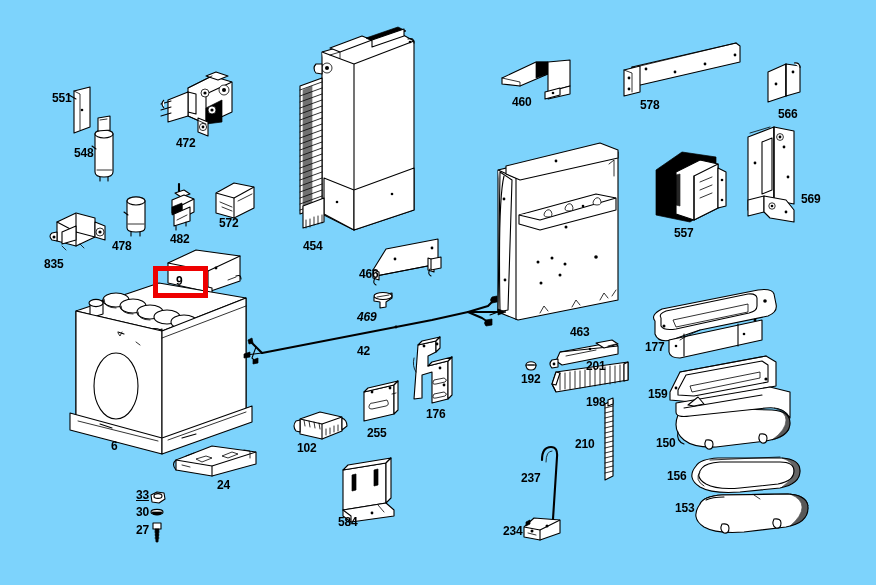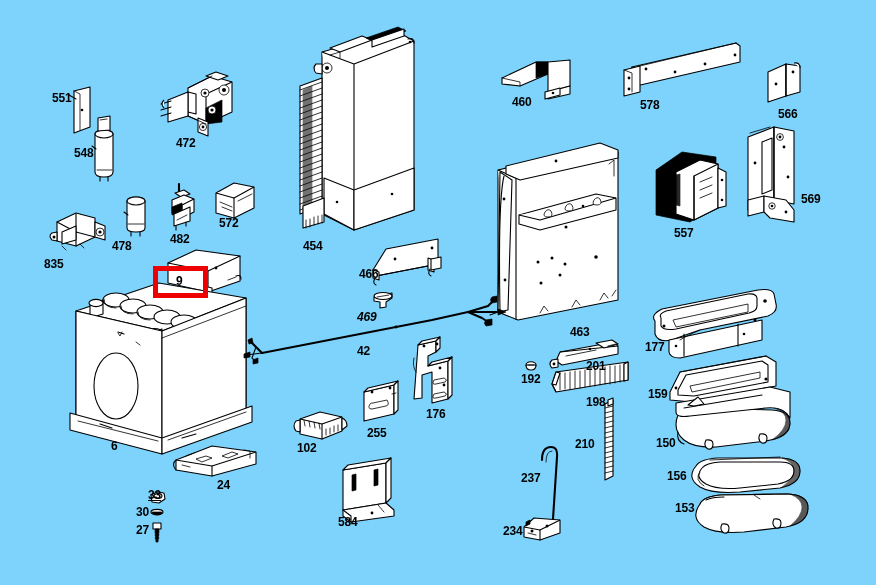--- a/index.html
+++ b/index.html
@@ -613,21 +613,21 @@
   <div class="callout" style="left:640px;top:99px;">578</div>
   <div class="callout" style="left:778px;top:108px;">566</div>
   <div class="callout" style="left:674px;top:227px;">557</div>
   <div class="callout" style="left:801px;top:193px;">569</div>
   <div class="callout" style="left:359px;top:268px;">466</div>
   <div class="callout" style="left:357px;top:311px;font-style:italic;">469</div>
   <div class="callout" style="left:570px;top:326px;">463</div>
   <div class="callout" style="left:176px;top:275px;">9</div>
   <div class="callout" style="left:111px;top:440px;">6</div>
   <div class="callout" style="left:217px;top:479px;">24</div>
-  <div class="callout" style="left:148px;top:489px;text-decoration:underline;">33</div>
+  <div class="callout" style="left:136px;top:489px;text-decoration:underline;">33</div>
   <div class="callout" style="left:136px;top:506px;">30</div>
   <div class="callout" style="left:136px;top:524px;">27</div>
   <div class="callout" style="left:357px;top:345px;">42</div>
   <div class="callout" style="left:297px;top:442px;">102</div>
   <div class="callout" style="left:367px;top:427px;">255</div>
   <div class="callout" style="left:426px;top:408px;">176</div>
   <div class="callout" style="left:338px;top:516px;">584</div>
   <div class="callout" style="left:521px;top:373px;">192</div>
   <div class="callout" style="left:586px;top:360px;">201</div>
   <div class="callout" style="left:586px;top:396px;">198</div>

